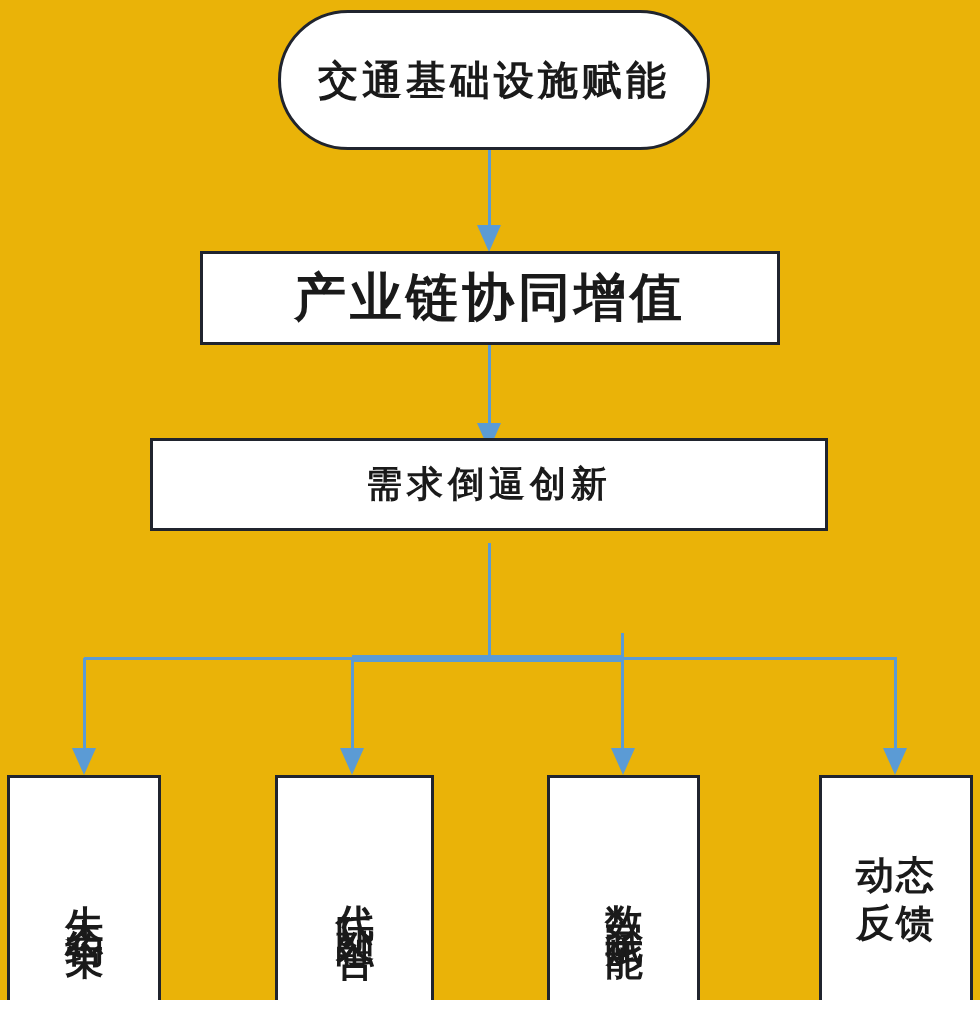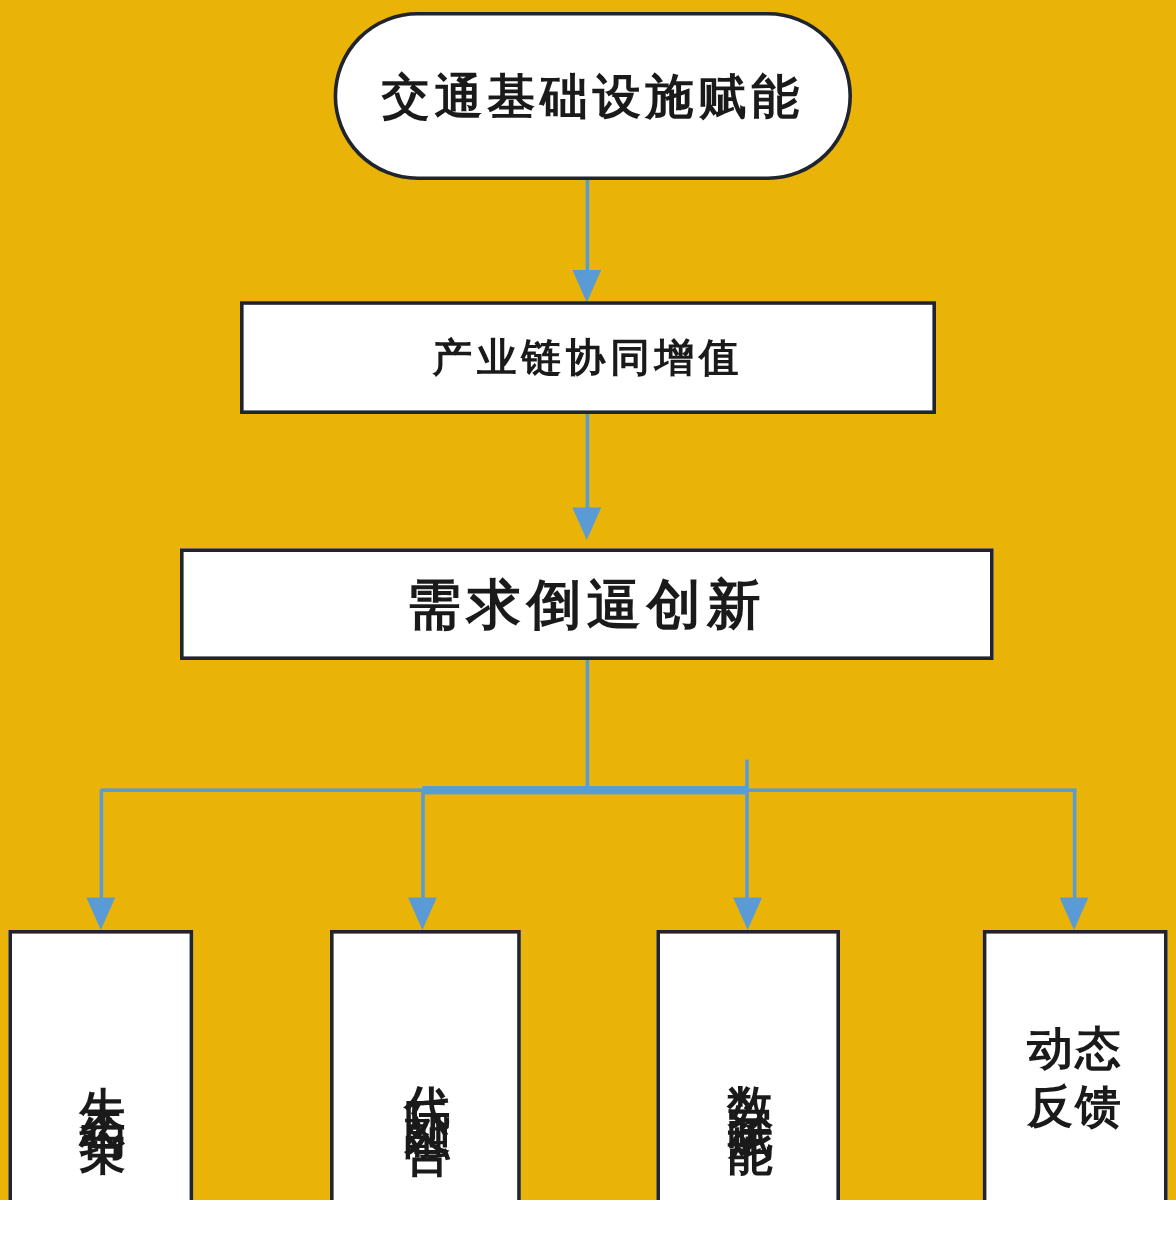--- a/index.html
+++ b/index.html
@@ -30,25 +30,25 @@
   .node-label {
     white-space: nowrap;
   }
   #node-root {
     left: 278px; top: 10px; width: 432px; height: 140px;
     border-radius: 70px;
     font-size: 40px; letter-spacing: 4px;
   }
   #node-chain {
     left: 200px; top: 251px; width: 580px; height: 94px;
-    font-size: 33px; letter-spacing: 4px;
+    font-size: 52px; letter-spacing: 4px;
   }
   #node-demand {
-    left: 150px; top: 457px; width: 678px; height: 93px;
-    font-size: 45px; letter-spacing: 5px;
+    left: 150px; top: 438px; width: 678px; height: 93px;
+    font-size: 36px; letter-spacing: 5px;
   }
   .leaf {
     top: 775px; height: 247px;
     font-size: 38px;
   }
   #leaf-ecology    { left: 7px;   width: 154px; }
   #leaf-generation { left: 275px; width: 159px; }
   #leaf-digital    { left: 547px; width: 153px; }
   #leaf-feedback   { left: 819px; width: 154px; align-items: center; }
   .vtext {

